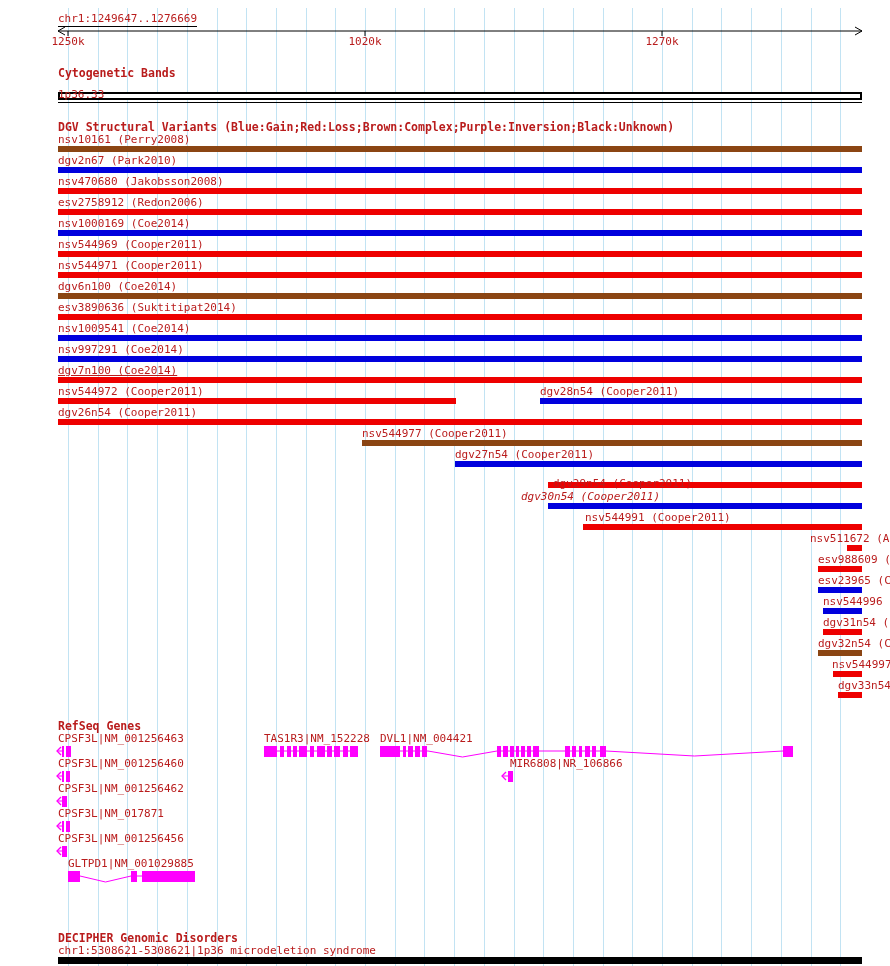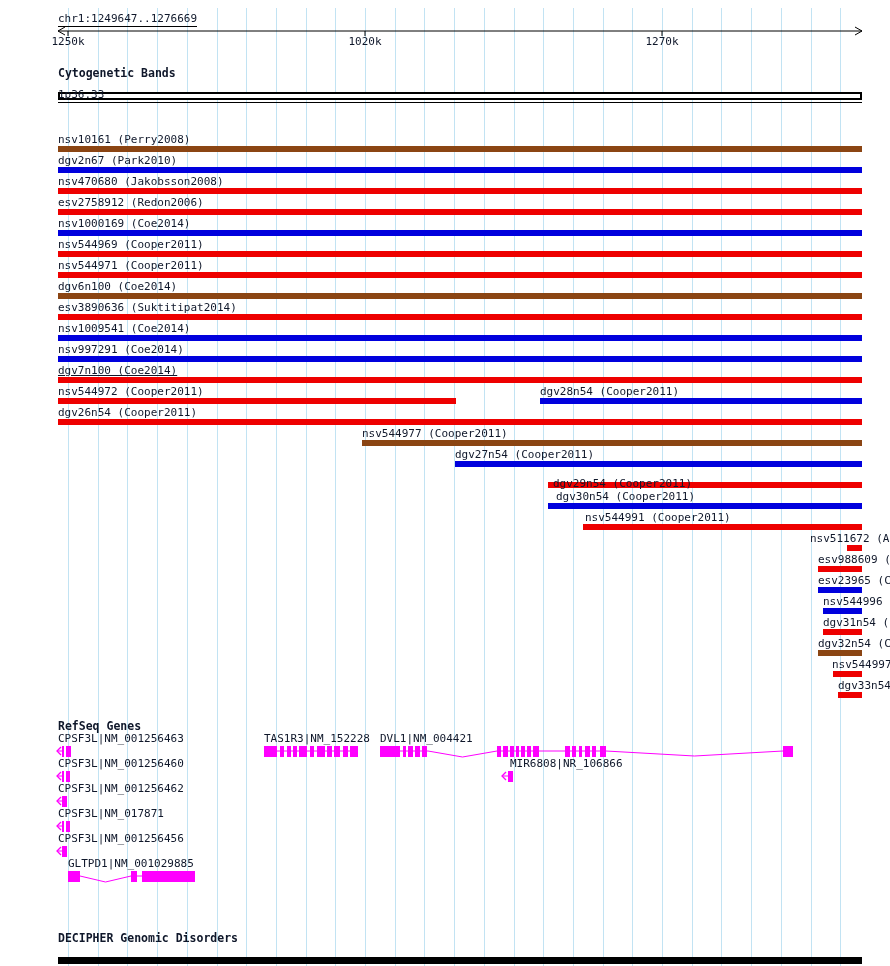--- a/index.html
+++ b/index.html
@@ -1,18 +1,18 @@
 <!DOCTYPE html>
 <html><head>
 <meta charset="utf-8">
 <style>
   html,body { margin:0; padding:0; background:#ffffff; }
   #canvas {
     position:relative; width:890px; height:966px; overflow:hidden;
-    background:#ffffff; font-family:"DejaVu Sans Mono", monospace; color:#0f172a;
+    background:#ffffff; font-family:"DejaVu Sans Mono", monospace; color:#b91c1c;
   }
   .gridline { position:absolute; width:1px; z-index:0; }
   #vector-layer { position:absolute; left:0; top:0; z-index:2; pointer-events:none; }
   .tk-label { position:absolute; font-size:11px; line-height:12px; white-space:pre; z-index:3; }
   .tick-label { position:absolute; font-size:11px; line-height:12px; transform:translateX(-50%); z-index:3; }
   .section-title { position:absolute; font-size:11.5px; line-height:13px; font-weight:bold; white-space:pre; z-index:3; }
   #region-label { position:absolute; left:58px; top:13px; font-size:11px; line-height:12px;
                   border-bottom:1px solid #000; padding-bottom:1px; z-index:3; white-space:pre; }
   .var-bar { position:absolute; z-index:2; }
   .exon { position:absolute; z-index:2; }
@@ -89,20 +89,21 @@
   <div id="region-label">chr1:1249647..1276669</div>
   <div id="ruler-labels">
       <div class="tick-label" style="left: 68px; top: 36px;">1250k</div>
       <div class="tick-label" style="left: 365px; top: 36px;">1020k</div>
       <div class="tick-label" style="left: 662px; top: 36px;">1270k</div>
     </div>
 
   <div class="section-title" id="cyto-title">Cytogenetic Bands</div>
   <div class="tk-label" id="cyto-band-label">1p36.33</div>
 
+  <div class="section-title" id="dgv-title">DGV Structural Variants (Blue:Gain;Red:Loss;Brown:Complex;Purple:Inversion;Black:Unknown)</div>
   <div id="dgv-track">
       <div class="tk-label" style="left: 58px; top: 134px; text-align: center;">nsv10161 (Perry2008)</div>
       <div class="var-bar" style="left: 58px; top: 146px; width: 804px; height: 6px; background: rgb(139, 69, 19);"></div>
       <div class="tk-label" style="left: 58px; top: 155px;">dgv2n67 (Park2010)</div>
       <div class="var-bar" style="left: 58px; top: 167px; width: 804px; height: 6px; background: rgb(0, 0, 221);"></div>
       <div class="tk-label" style="left: 58px; top: 176px;">nsv470680 (Jakobsson2008)</div>
       <div class="var-bar" style="left: 58px; top: 188px; width: 804px; height: 6px; background: rgb(238, 0, 0);"></div>
       <div class="tk-label" style="left: 58px; top: 197px;">esv2758912 (Redon2006)</div>
       <div class="var-bar" style="left: 58px; top: 209px; width: 804px; height: 6px; background: rgb(238, 0, 0);"></div>
       <div class="tk-label" style="left: 58px; top: 218px;">nsv1000169 (Coe2014)</div>
@@ -126,21 +127,21 @@
       <div class="tk-label" style="left: 540px; top: 386px;">dgv28n54 (Cooper2011)</div>
       <div class="var-bar" style="left: 540px; top: 398px; width: 322px; height: 6px; background: rgb(0, 0, 221);"></div>
       <div class="tk-label" style="left: 58px; top: 407px;">dgv26n54 (Cooper2011)</div>
       <div class="var-bar" style="left: 58px; top: 419px; width: 804px; height: 6px; background: rgb(238, 0, 0);"></div>
       <div class="tk-label" style="left: 362px; top: 428px;">nsv544977 (Cooper2011)</div>
       <div class="var-bar" style="left: 362px; top: 440px; width: 500px; height: 6px; background: rgb(139, 69, 19);"></div>
       <div class="tk-label" style="left: 455px; top: 449px;">dgv27n54 (Cooper2011)</div>
       <div class="var-bar" style="left: 455px; top: 461px; width: 407px; height: 6px; background: rgb(0, 0, 221);"></div>
       <div class="tk-label" style="left: 553px; top: 470px; margin-top: 8px;">dgv29n54 (Cooper2011)</div>
       <div class="var-bar" style="left: 548px; top: 482px; width: 314px; height: 6px; background: rgb(238, 0, 0);"></div>
-      <div class="tk-label" style="left: 556px; top: 491px;">dgv30n54 (Cooper2011)</div>
+      <div class="tk-label" style="left: 521px; top: 491px; font-style: italic;">dgv30n54 (Cooper2011)</div>
       <div class="var-bar" style="left: 548px; top: 503px; width: 314px; height: 6px; background: rgb(0, 0, 221);"></div>
       <div class="tk-label" style="left: 585px; top: 512px;">nsv544991 (Cooper2011)</div>
       <div class="var-bar" style="left: 583px; top: 524px; width: 279px; height: 6px; background: rgb(238, 0, 0);"></div>
       <div class="tk-label" style="left: 810px; top: 533px;">nsv511672 (Ar</div>
       <div class="var-bar" style="left: 847px; top: 545px; width: 15px; height: 6px; background: rgb(238, 0, 0);"></div>
       <div class="tk-label" style="left: 818px; top: 554px;">esv988609 (P</div>
       <div class="var-bar" style="left: 818px; top: 566px; width: 44px; height: 6px; background: rgb(238, 0, 0);"></div>
       <div class="tk-label" style="left: 818px; top: 575px;">esv23965 (Co</div>
       <div class="var-bar" style="left: 818px; top: 587px; width: 44px; height: 6px; background: rgb(0, 0, 221);"></div>
       <div class="tk-label" style="left: 823px; top: 596px;">nsv544996 (C</div>
@@ -204,16 +205,17 @@
       <div class="exon" style="left: 66px; top: 821px; width: 4px; height: 11px; background: rgb(255, 0, 255);"></div>
       <div class="tk-label" style="left: 58px; top: 833px;">CPSF3L|NM_001256456</div>
       <div class="exon" style="left: 62px; top: 846px; width: 5px; height: 11px; background: rgb(255, 0, 255);"></div>
       <div class="tk-label" style="left: 68px; top: 858px;">GLTPD1|NM_001029885</div>
       <div class="exon" style="left: 68px; top: 871px; width: 12px; height: 11px; background: rgb(255, 0, 255);"></div>
       <div class="exon" style="left: 131px; top: 871px; width: 6px; height: 11px; background: rgb(255, 0, 255);"></div>
       <div class="exon" style="left: 142px; top: 871px; width: 53px; height: 11px; background: rgb(255, 0, 255);"></div>
     </div>
 
   <div class="section-title" id="decipher-title">DECIPHER Genomic Disorders</div>
+  <div class="tk-label" id="decipher-label">chr1:5308621-5308621|1p36 microdeletion syndrome</div>
 <div class="band-box" style="left: 58px; top: 92px; width: 804px; height: 8px;"></div>
     <div class="hline" style="left: 58px; top: 102px; width: 804px; height: 1px;"></div>
     <div class="hline" style="left: 58px; top: 957px; width: 804px; height: 7px;"></div>
   </div>
 
 </body></html>

